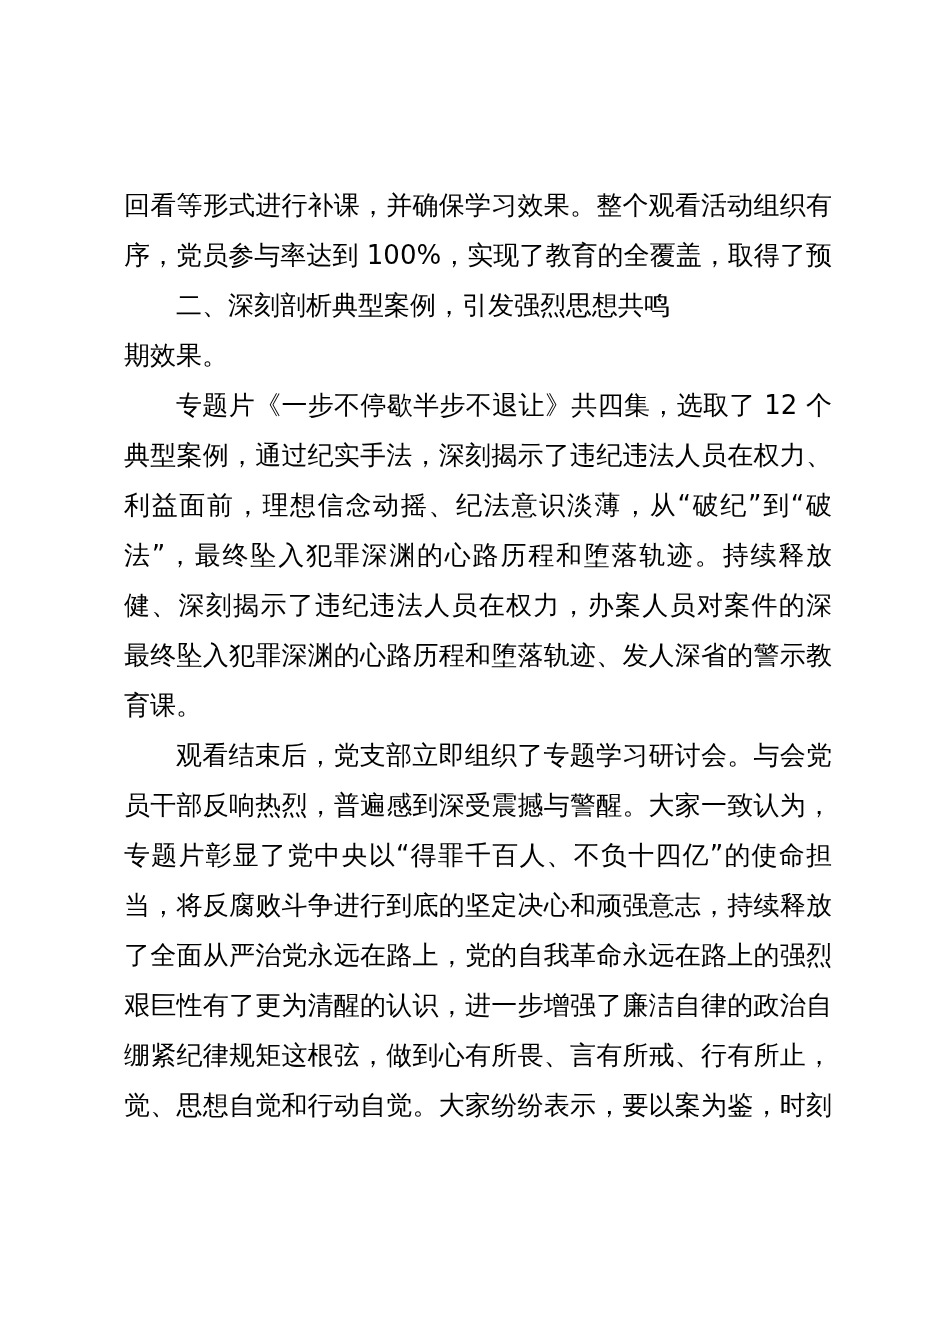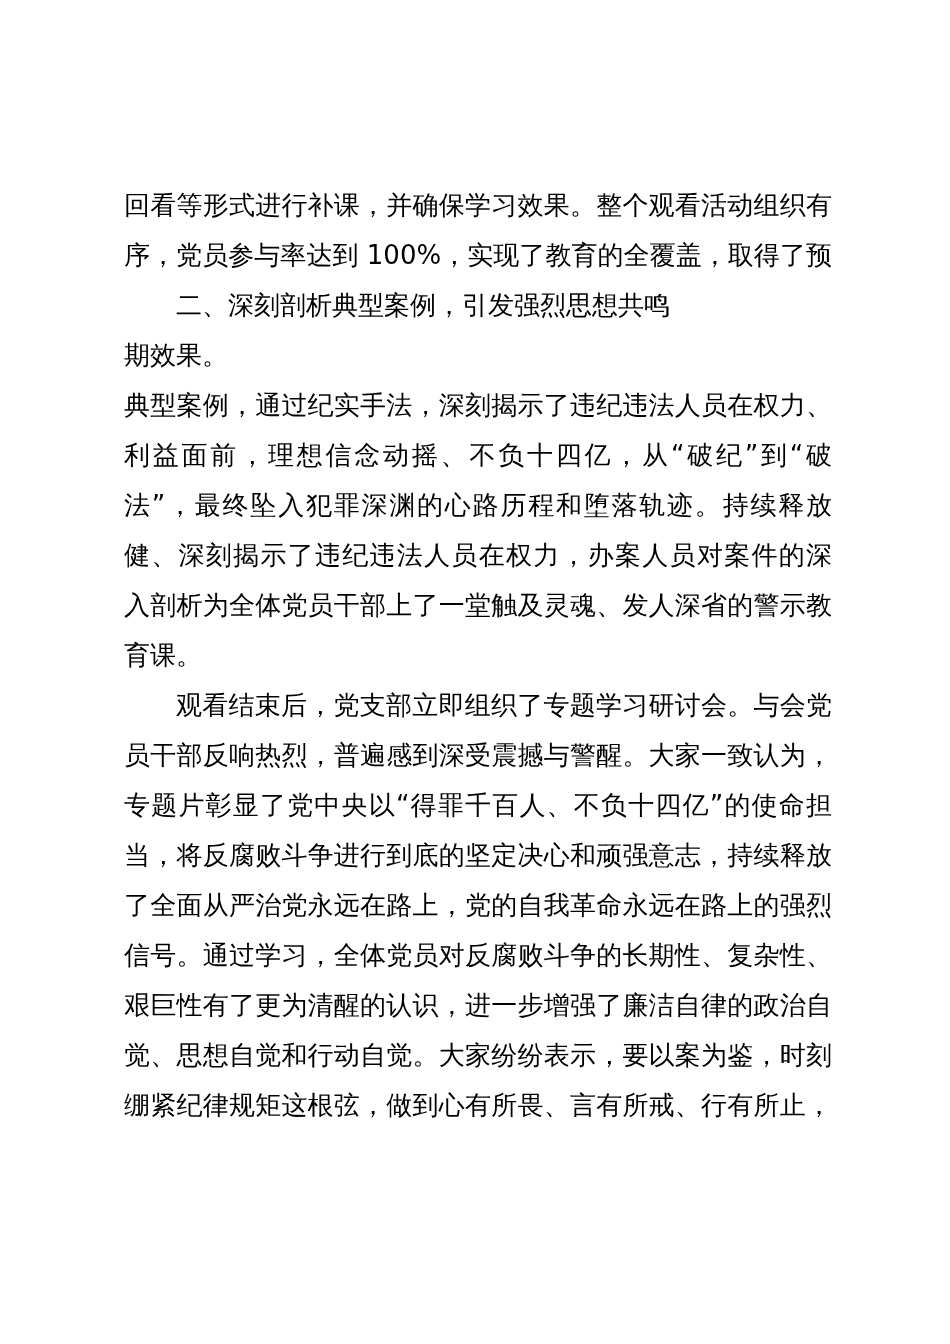--- a/index.html
+++ b/index.html
@@ -46,29 +46,29 @@
 </style>
 </head>
 <body>
 
 <div class="page">
   <div class="text-block">
     <div class="line j">回看等形式进行补课，并确保学习效果。整个观看活动组织有</div>
     <div class="line j">序，党员参与率达到 100%，实现了教育的全覆盖，取得了预</div>
     <div class="line ind heading">二、深刻剖析典型案例，引发强烈思想共鸣</div>
     <div class="line">期效果。</div>
+    <div class="line j ind">专题片《一步不停歇半步不退让》共四集，选取了 12 个</div>
     <div class="line j">典型案例，通过纪实手法，深刻揭示了违纪违法人员在权力、</div>
-    <div class="line j">利益面前，理想信念动摇、不负十四亿，从“破纪”到“破</div>
+    <div class="line j">利益面前，理想信念动摇、纪法意识淡薄，从“破纪”到“破</div>
     <div class="line j">法”，最终坠入犯罪深渊的心路历程和堕落轨迹。持续释放</div>
     <div class="line j">健、深刻揭示了违纪违法人员在权力，办案人员对案件的深</div>
-    <div class="line j">入剖析为全体党员干部上了一堂触及灵魂、发人深省的警示教</div>
+    <div class="line j">最终坠入犯罪深渊的心路历程和堕落轨迹、发人深省的警示教</div>
     <div class="line">育课。</div>
     <div class="line j ind">观看结束后，党支部立即组织了专题学习研讨会。与会党</div>
     <div class="line j">员干部反响热烈，普遍感到深受震撼与警醒。大家一致认为，</div>
     <div class="line j">专题片彰显了党中央以“得罪千百人、不负十四亿”的使命担</div>
     <div class="line j">当，将反腐败斗争进行到底的坚定决心和顽强意志，持续释放</div>
     <div class="line j">了全面从严治党永远在路上，党的自我革命永远在路上的强烈</div>
-    <div class="line j">信号。通过学习，全体党员对反腐败斗争的长期性、复杂性、</div>
     <div class="line j">艰巨性有了更为清醒的认识，进一步增强了廉洁自律的政治自</div>
+    <div class="line j">绷紧纪律规矩这根弦，做到心有所畏、言有所戒、行有所止，</div>
     <div class="line j">觉、思想自觉和行动自觉。大家纷纷表示，要以案为鉴，时刻</div>
-    <div class="line j">绷紧纪律规矩这根弦，做到心有所畏、言有所戒、行有所止，</div>
   </div>
 </div>
 
 </body></html>

